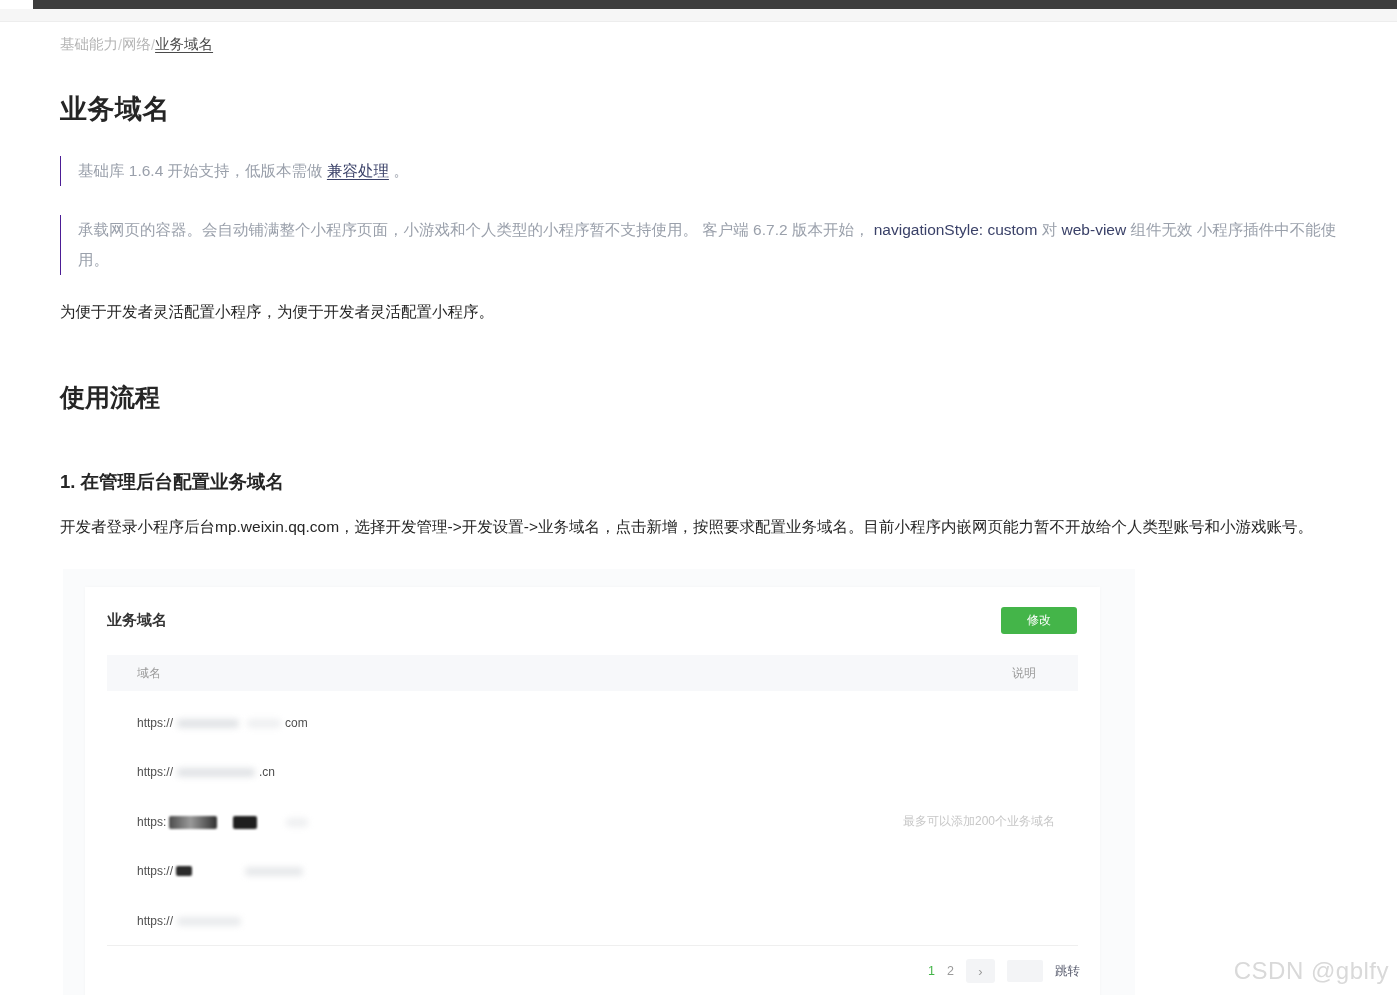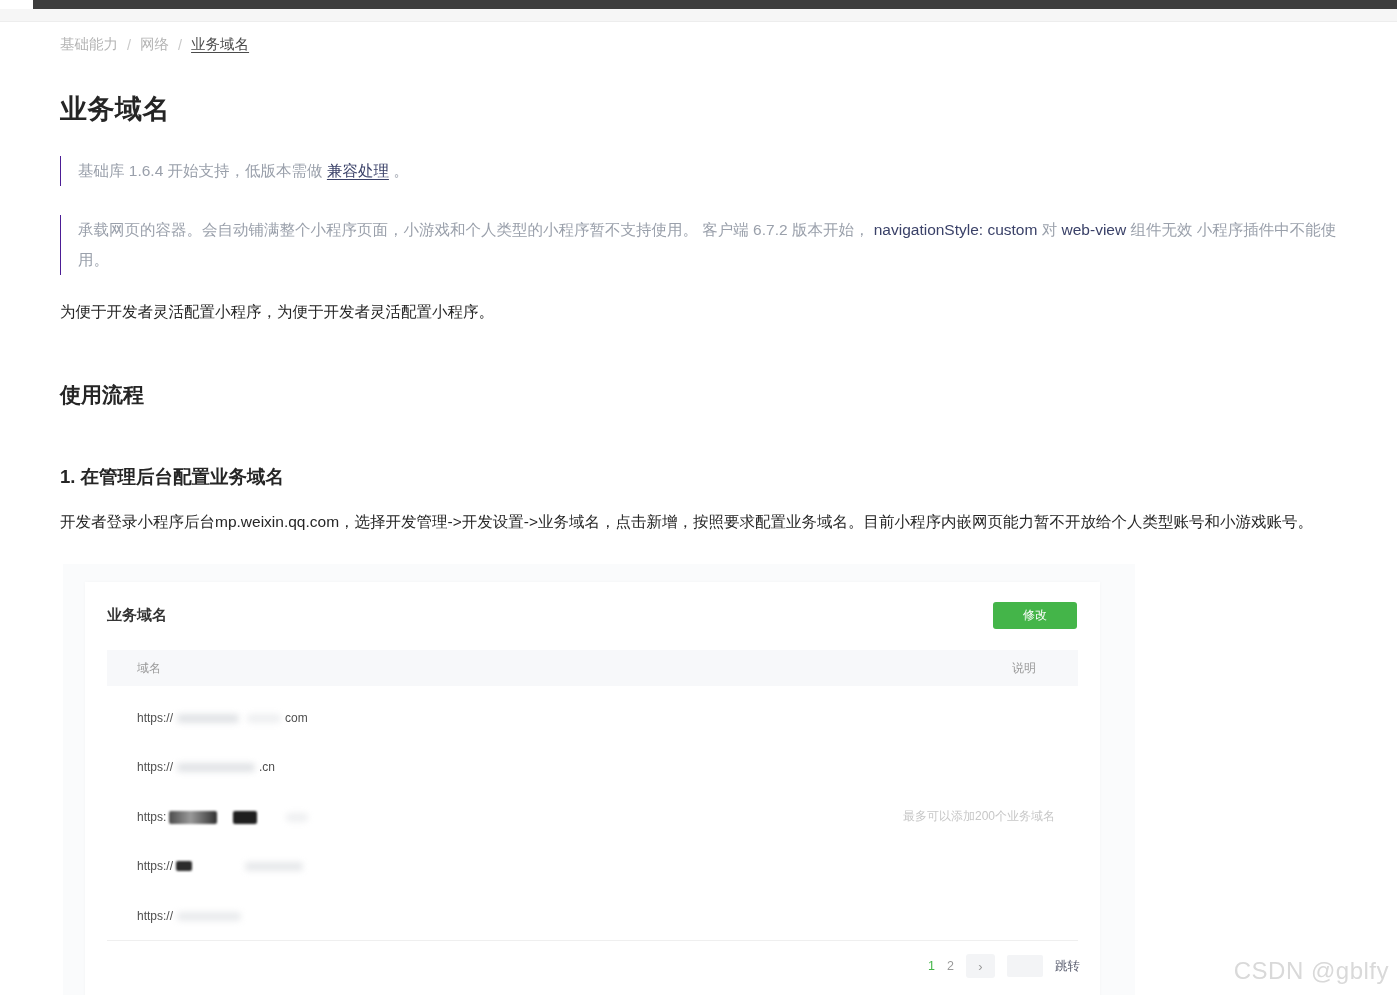--- a/index.html
+++ b/index.html
@@ -7,47 +7,47 @@
     font-family:"Liberation Sans","DejaVu Sans",sans-serif; }
 
   
   .topbar { position:relative; height:9px; background:#3d3d3d; }
   .topbar-notch { position:absolute; left:0; top:0; width:33px; height:9px; background:#fff; }
   .topstrip { height:13px; background:#f6f6f6; border-bottom:1px solid #ededed; }
 
   .content { padding-left:60px; }
 
   
-  .breadcrumb { margin-top:13px; font-size:14.5px; color:#b9b9b9; display:flex; gap:9px; align-items:center; }
+  .breadcrumb { margin-top:13px; font-size:14.5px; color:#b9b9b9; display:flex; align-items:center; }
   .breadcrumb .sep { color:#c9c9c9; }
   .breadcrumb .crumb { color:#b4b4b4; cursor:pointer; }
   .breadcrumb .crumb.current { color:#4a4a4a; text-decoration:underline; text-underline-offset:3px; }
 
   h1.page-title { margin-top:37px; font-size:27px; font-weight:bold; color:#252525; letter-spacing:.5px; }
 
   
   .note { margin-top:29px; border-left:1px solid #4c1d95; padding-left:17px;
           font-size:15.5px; color:#9aa0ab; line-height:30px; width:1285px; }
   .note + .note { }
   .note a.doclink { color:#3a4168; text-decoration:underline; text-underline-offset:3px; cursor:pointer; }
   .note .code-em { color:#3a4168; }
 
   .intro { margin-top:27px; font-size:15.5px; color:#252525; }
 
-  h2.section-title { margin-top:58px; font-size:21px; font-weight:bold; color:#252525; }
+  h2.section-title { margin-top:58px; font-size:25px; font-weight:bold; color:#252525; }
   h3.step-title { margin-top:55px; font-size:18.5px; font-weight:bold; color:#252525; }
   .step-body { margin-top:17px; font-size:15.5px; color:#252525; line-height:31px; width:1290px; }
 
   
   .shot { position:relative; margin-top:27px; margin-left:3px; width:1072px; height:436px;
           background:#fafbfc; }
   .shot-card { position:absolute; left:22px; top:18px; width:1015px; height:418px; background:#fff;
                box-shadow:0 0 4px rgba(0,0,0,.03); }
   .card-title { position:absolute; left:22px; top:24px; font-size:15px; color:#353535; font-weight:bold; }
-  .btn-modify { position:absolute; right:23px; top:20px; width:84px; height:27px; background:#44b549;
+  .btn-modify { position:absolute; right:23px; top:20px; width:76px; height:27px; background:#44b549;
                 color:#fff; font-size:12px; border:none; border-radius:3px; line-height:27px;
                 text-align:center; cursor:pointer; }
   .thead { position:absolute; left:22px; right:22px; top:68px; height:36px; background:#f7f8fa;
            display:flex; align-items:center; justify-content:space-between;
            padding:0 42px 0 30px; font-size:12px; color:#9a9a9a; }
 
   .trow { position:absolute; left:52px; height:16px; font-size:12px; color:#4f4f4f;
           display:flex; align-items:center; }
   .blur-light { display:inline-block; height:9px; border-radius:4px; background:#c9cdd2; filter:blur(3px);
                 opacity:.55; margin:0 4px; vertical-align:middle; }

